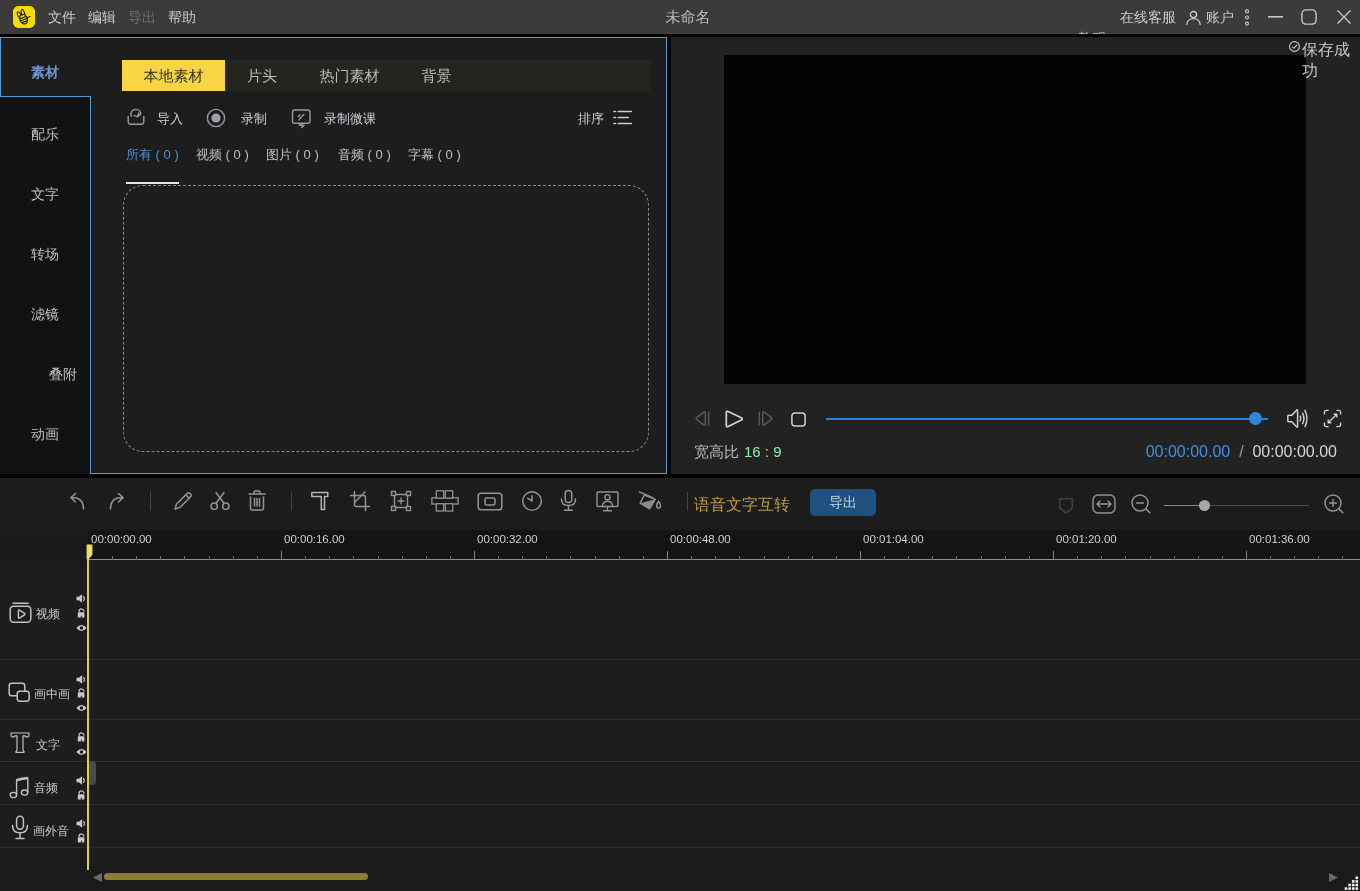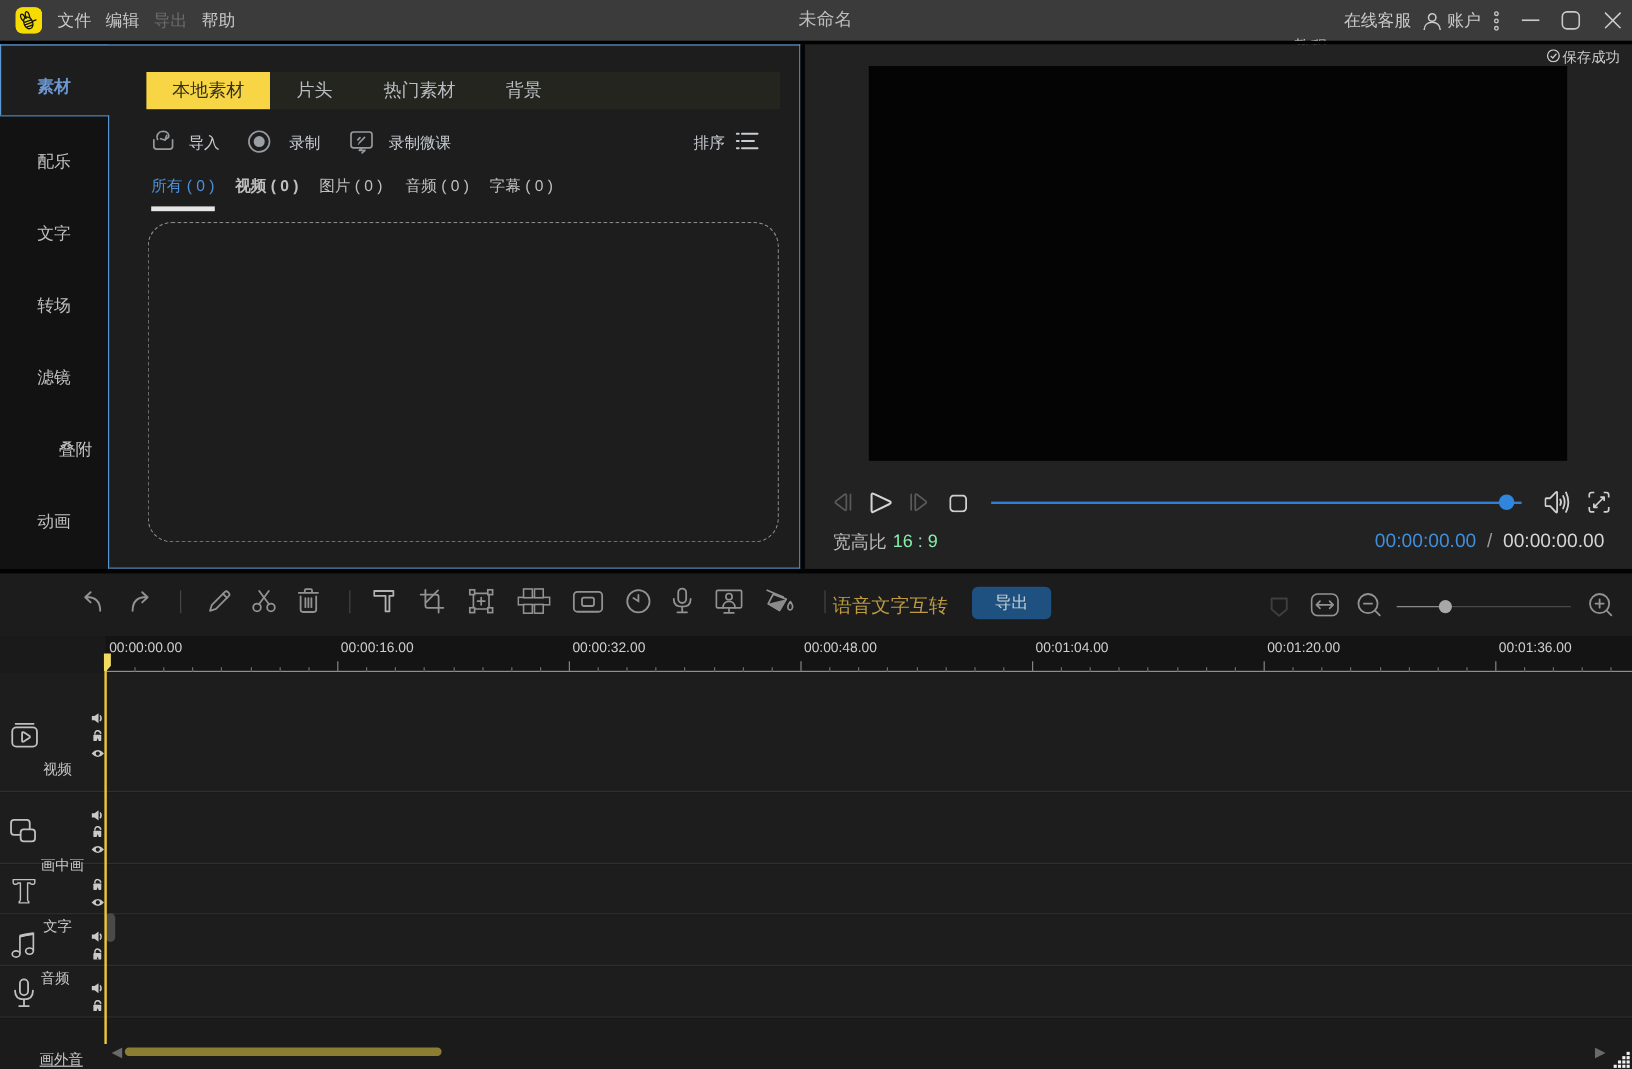--- a/index.html
+++ b/index.html
@@ -27,30 +27,30 @@
   
   .imptext { position:absolute; top:110px; font-size:13px; color:#c9cdd2; }
   
   .filter { position:absolute; top:146px; font-size:13px; color:#bfbfbf; }
   #dashbox { position:absolute; left:123px; top:185px; width:526px; height:267px; border:1px dashed #8a8a8a; border-radius:20px; }
   #dashtext { position:absolute; left:123px; top:306px; width:526px; text-align:center; font-size:23px; font-style:italic; color:#c8c8c8; }
 
   
   #rightpanel { position:absolute; left:671px; top:37px; width:689px; height:437px; background:#222223; }
   #preview { position:absolute; left:724px; top:55px; width:582px; height:329px; background:#040404; }
-  #saved { position:absolute; left:1302px; top:40px; font-size:12px; color:#c9c9c9; }
+  #saved { position:absolute; left:1302px; top:40px; font-size:16px; color:#c9c9c9; }
 
   
   #toolbar { position:absolute; left:0; top:478px; width:1360px; height:52px; background:#1c1c1d; }
   .vsep { position:absolute; top:492px; width:1px; height:19px; background:#454545; }
 
   
   #ruler { position:absolute; left:88px; top:530px; width:1272px; height:30px; background:#141414; border-bottom:1px solid #8f8f8f; }
   .trackrow { position:absolute; left:0; width:1360px; background:#1d1d1e; border-bottom:1px solid #2e2e2e; }
-  .tlabel { position:absolute; font-size:12px; color:#c9c9c9;margin-top:27px; }
+  .tlabel { position:absolute; font-size:12px; color:#c9c9c9; }
   #playhead { position:absolute; left:87px; top:556px; width:2px; height:314px; background:#e9c93e; z-index:5; }
   #hscroll { position:absolute; left:104px; top:873px; width:264px; height:7px; background:#8d7d33; border-radius:4px; }
   #vthumb { position:absolute; left:88px; top:761px; width:8px; height:24px; background:#4a4a4a; border-radius:4px; z-index:4; }
 </style>
 </head>
 <body>
 <div id="app">
   
   <div id="topbar"></div>
   <div id="logo"></div>
@@ -130,22 +130,22 @@
   <svg class="abs" style="left:290px; top:106px;" width="24" height="24" viewBox="0 0 24 24" fill="none" stroke="#969a9e" stroke-width="1.4" stroke-linecap="round" stroke-linejoin="round">
     <rect x="2.5" y="4" width="17.5" height="13.2" rx="2.2"></rect>
     <path d="M9.3 13.2 L13.8 8.5 M8.2 10.6 L10 8.7"></path>
     <path d="M8.8 13.8 L8 14.7 L9.2 14.8 Z" fill="#969a9e" stroke="none"></path>
     <path d="M11.7 17.2 L9.4 19.3 L14.2 19.3 L11.8 21.4"></path>
   </svg>
   <svg class="abs" style="left:612px; top:108px;" width="21" height="19" viewBox="0 0 21 19" fill="none" stroke="#c9cdd2" stroke-width="1.6" stroke-linecap="round">
     <path d="M2 3.5 L3.6 3.5 M6.3 3.5 L19.3 3.5 M2 9.5 L3.6 9.5 M6.3 9.5 L16.3 9.5 M2 15.5 L3.6 15.5 M6.3 15.5 L19.3 15.5"></path>
   </svg>
 
-  <div class="filter" style="left:126px; color:#4d8fd6; border-bottom:4px solid #e5e5e5; padding-bottom:8px;">所有 ( 0 )</div>
-  <div class="filter" style="left:196px;font-weight:bold;">视频 ( 0 )</div>
+  <div class="filter" style="left:126px; color:#4d8fd6; border-bottom:2px solid #e5e5e5; padding-bottom:18px;">所有 ( 0 )</div>
+  <div class="filter" style="left:196px;">视频 ( 0 )</div>
   <div class="filter" style="left:266px;">图片 ( 0 )</div>
   <div class="filter" style="left:338px;">音频 ( 0 )</div>
   <div class="filter" style="left:408px;">字幕 ( 0 )</div>
 
   <div id="dashbox"></div>
 
   
   <div id="rightpanel"></div>
   <div id="preview"></div>
   <div id="saved">保存成功</div>
@@ -351,21 +351,21 @@
   <div class="trackrow" style="top:561px; height:99px;"></div>
   <div class="trackrow" style="top:661px; height:59px;"></div>
   <div class="trackrow" style="top:721px; height:41px;"></div>
   <div class="trackrow" style="top:763px; height:42px;"></div>
   <div class="trackrow" style="top:806px; height:42px;"></div>
   <div class="abs" style="left:0; top:849px; width:1360px; height:42px; background:#1b1b1c;"></div>
   <div class="tlabel" style="left:36px; top:606px;">视频</div>
   <div class="tlabel" style="left:34px; top:686px;">画中画</div>
   <div class="tlabel" style="left:36px; top:737px;">文字</div>
   <div class="tlabel" style="left:34px; top:780px;">音频</div>
-  <div class="tlabel" style="left:33px; top:848px;text-decoration:underline;">画外音</div>
+  <div class="tlabel" style="left:33px; top:823px;">画外音</div>
 
   
   <svg class="abs" style="left:9px; top:601px;" width="23" height="23" viewBox="0 0 23 23" fill="none" stroke="#c0c0c0" stroke-width="1.5" stroke-linejoin="round">
     <path d="M4 2.2 L19 2.2" stroke-linecap="round"></path>
     <rect x="1.2" y="5.2" width="20.6" height="16" rx="3.4"></rect>
     <path d="M9.4 10 Q9.4 8.6 10.8 9.3 L15.3 12.2 Q16.6 13.1 15.3 14 L10.8 16.9 Q9.4 17.6 9.4 16.2 Z"></path>
   </svg>
   <svg class="abs" style="left:8px; top:682px;" width="23" height="21" viewBox="0 0 23 21" fill="none" stroke="#c0c0c0" stroke-width="1.5">
     <rect x="1.2" y="1.2" width="15.6" height="12.6" rx="2.6"></rect>
     <rect x="9.2" y="9.2" width="12" height="10" rx="2.6" fill="#1b1b1c"></rect>

